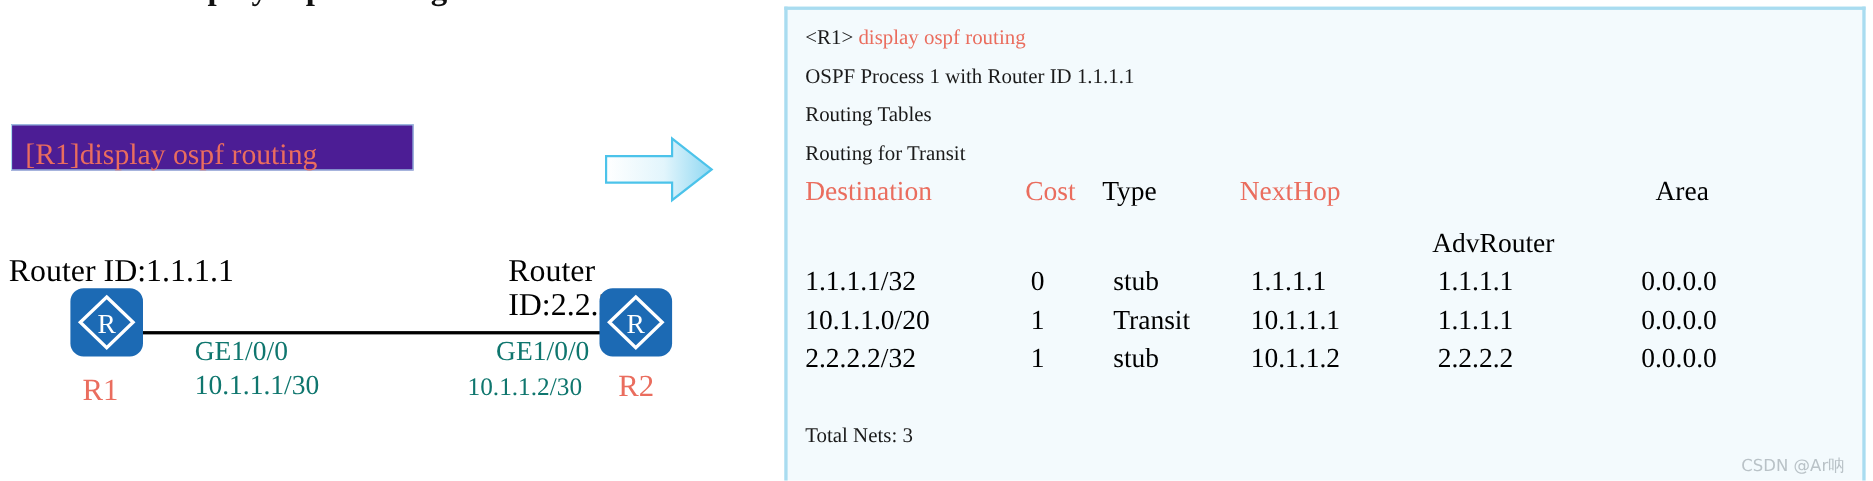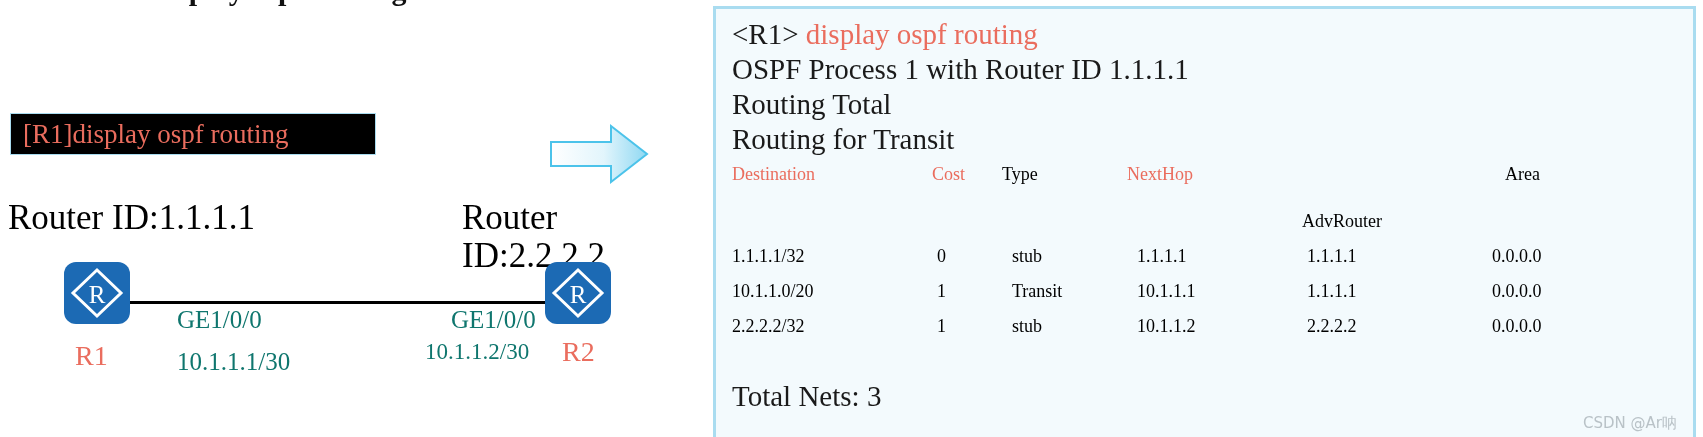--- a/index.html
+++ b/index.html
@@ -24,38 +24,39 @@
   }
 
   #cmd-box {
     position: absolute;
     left: 10px;
     top: 113px;
     width: 366px;
     height: 42px;
     box-sizing: border-box;
     border: 1.5px solid #a9dcf0;
-    background: #000000;
+    background: #4c1d95;
     display: flex;
-    align-items: center;
+    align-items: flex-end;
     padding-left: 12px;
   }
   #cmd-box .cmd-text {
     color: #ea6d5e;
     font-size: 27px;
     line-height: 1;
     white-space: nowrap;
   }
 
   .router-id-label {
     position: absolute;
-    font-size: 35px;
+    font-size: 29px;
     color: #000;
     white-space: nowrap;
     line-height: 1.08;
+    margin-top: 32px;
   }
   #router-id-r1 { left: 8px; top: 199px; }
   #router-id-r2 { left: 462px; top: 199px; width: 130px; white-space: normal; }
 
   .router-icon {
     position: absolute;
     width: 66px;
     height: 62px;
     border-radius: 12px;
     background: #1c6ab4;
@@ -74,21 +75,21 @@
   }
 
   .iface-label {
     position: absolute;
     font-size: 25px;
     color: #0f766e;
     white-space: nowrap;
     margin-left: 27px;
   }
   #iface-left-name { left: 150px; top: 306px; }
-  #iface-left-addr { left: 150px; top: 348px; }
+  #iface-left-addr { left: 150px; top: 337px; }
   #iface-right-name { left: 424px; top: 306px; }
   #iface-right-addr { left: 398px; top: 339px; font-size: 23px; }
 
   .device-name {
     position: absolute;
     font-size: 28px;
     color: #ea6d5e;
     white-space: nowrap;
   }
   #device-name-r1 { left: 75px; top: 340px; }
@@ -118,32 +119,32 @@
     overflow: hidden;
   }
 
   #terminal-lines {
     position: absolute;
     left: 16px;
     top: 8px;
     right: 8px;
   }
   .term-line {
-    font-size: 29px;
+    font-size: 19px;
     line-height: 35px;
     color: #1a1a1a;
     white-space: pre;
   }
   .term-line.blank { height: 35px; }
   .tok-red { color: #ea6d5e; }
 
   
   .term-row {
     display: flex;
-    font-size: 18px;
+    font-size: 25px;
     line-height: 35px;
     white-space: pre;
   }
   .term-row .c-dest { width: 200px; }
   .term-row .c-cost { width: 60px; }
   .term-row .c-type { width: 125px; }
   .term-row .c-next { width: 170px; }
   .term-row .c-adv  { width: 175px; }
   .term-row .c-area { width: 130px; }
 
@@ -228,21 +229,21 @@
   <div class="device-name" id="device-name-r1">R1</div>
   <div class="device-name" id="device-name-r2">R2</div>
 </div>
 
 <div id="terminal-panel">
   <div id="terminal-lines">
 
     <div class="term-line"><span>&lt;R1&gt;</span><span> </span><span class="tok-red">display ospf routing</span></div>
 
     <div class="term-line">OSPF Process 1 with Router ID 1.1.1.1</div>
-    <div class="term-line">Routing Total</div>
+    <div class="term-line">Routing Tables</div>
     <div class="term-line">Routing for Transit</div>
 
     <div class="term-row header">
       <span class="c-dest tok-red">Destination</span>
       <span class="c-cost tok-red">Cost</span>
       <span class="c-type">Type</span>
       <span class="c-next tok-red">NextHop</span>
       <span class="c-adv">AdvRouter</span>
       <span class="c-area">Area</span>
     </div>

